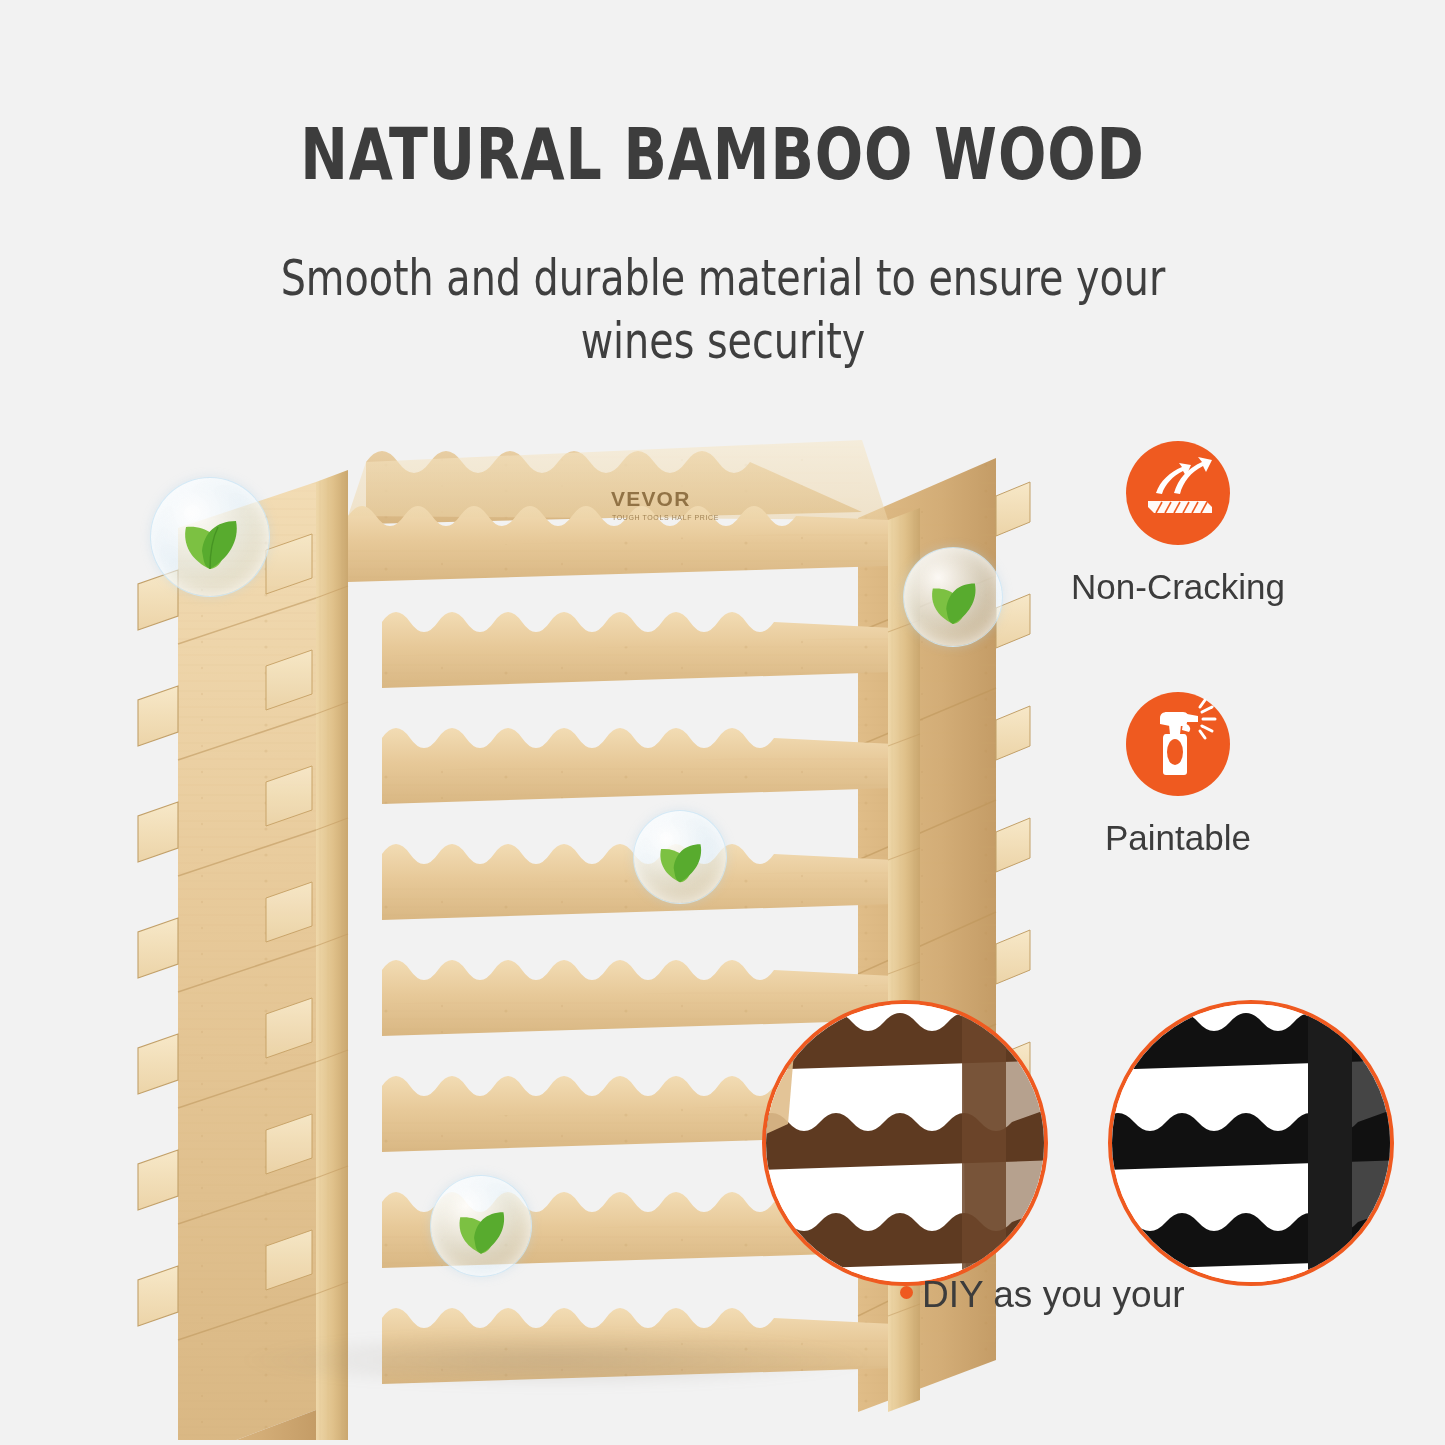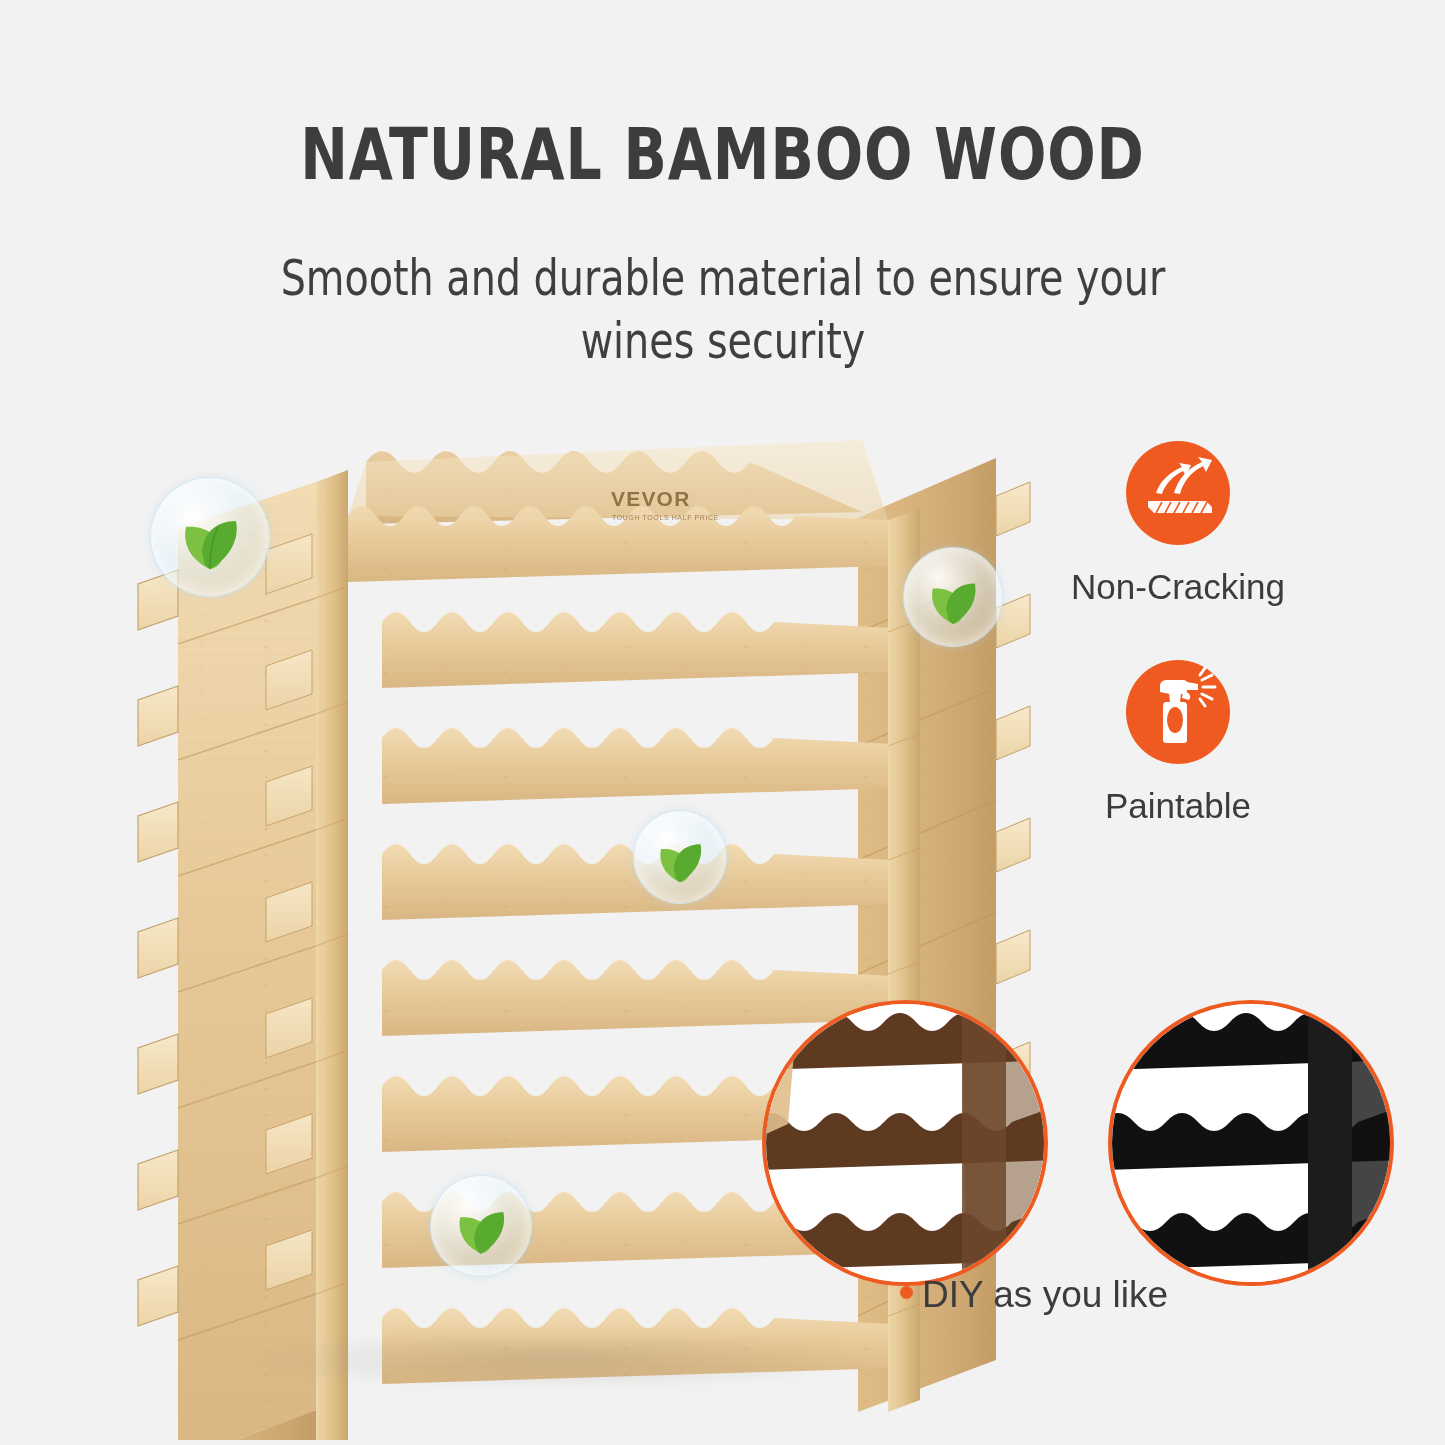--- a/index.html
+++ b/index.html
@@ -42,21 +42,21 @@
     margin:0 auto;position:relative;
     display:block;
   }
   .feature .flabel{
     margin-top:22px;
     font-size:35px;color:#3c3c3c;
     font-family:"Liberation Sans",sans-serif;
     white-space:nowrap;
   }
   #feat-0{left:1028px;top:441px;}
-  #feat-1{left:1028px;top:660px;}
+  #feat-1{left:1028px;top:692px;}
 
   
   .product{position:absolute;left:116px;top:400px;width:960px;height:1040px;}
   .ground-shadow{
     position:absolute;left:120px;top:930px;width:640px;height:60px;
     background:radial-gradient(ellipse at center,rgba(120,110,100,.20) 0%,rgba(120,110,100,0) 70%);
     filter:blur(5px);
   }
 
   
@@ -448,16 +448,16 @@
         <path d="M-10 118 q16 -18 32 0 q16 18 32 0 q16 -18 32 0 q16 18 32 0 q16 -18 32 0 q16 18 32 0 q16 -18 32 0 q16 18 32 0 L296 100 L296 156 L-10 166 Z"></path>
         <path d="M-10 218 q16 -18 32 0 q16 18 32 0 q16 -18 32 0 q16 18 32 0 q16 -18 32 0 q16 18 32 0 q16 -18 32 0 q16 18 32 0 L296 200 L296 256 L-10 266 Z"></path>
       </g>
       <g fill="#1c1c1c">
         <path d="M196 10 L240 0 L240 280 L196 286 Z"></path>
       </g>
     </svg>
   </div>
 
   <div class="diy">
-    <span class="dot"></span><span class="dtxt">DIY as you like</span>
+    <span class="dot"></span><span class="dtxt">DIY as you your</span>
   </div>
 
 </div>
 
 </body></html>

